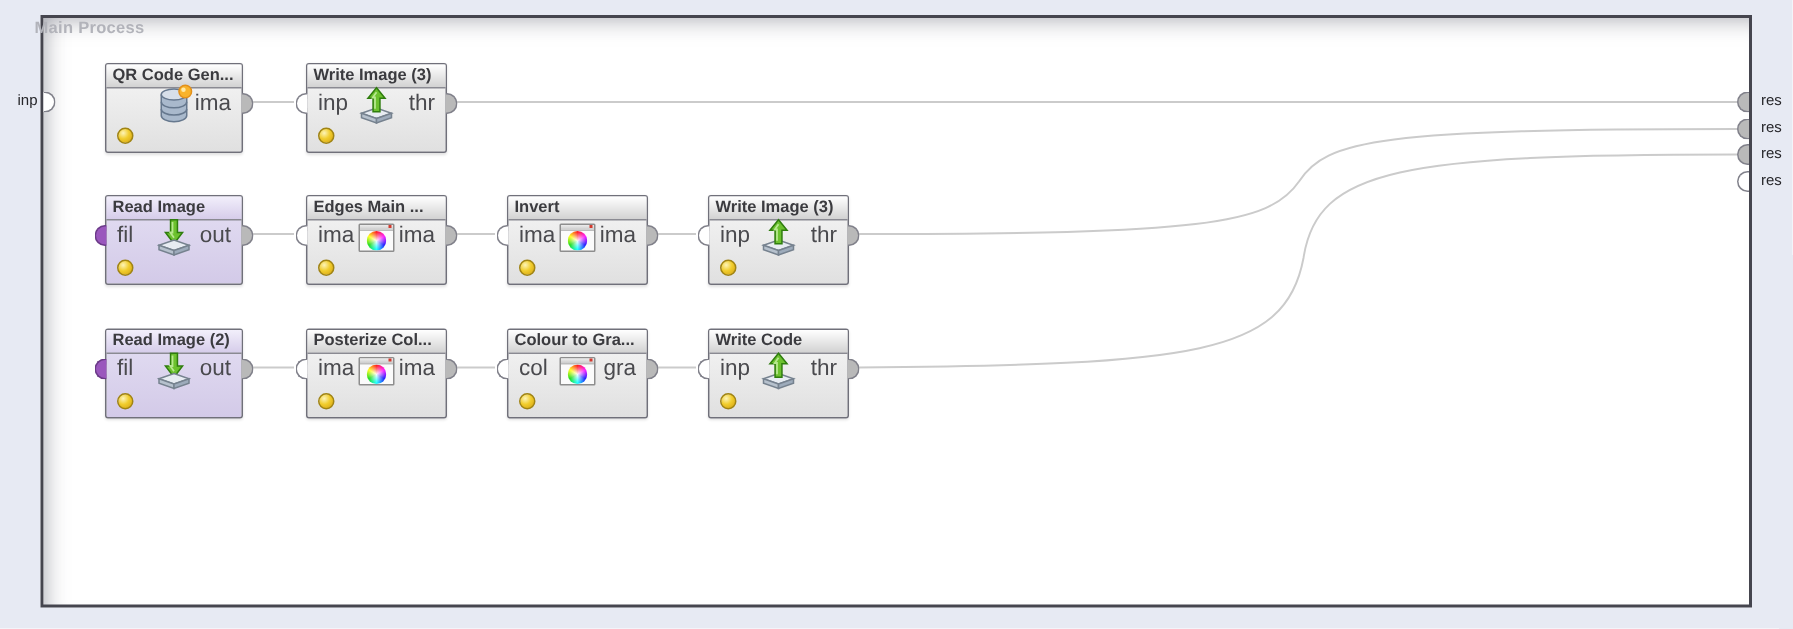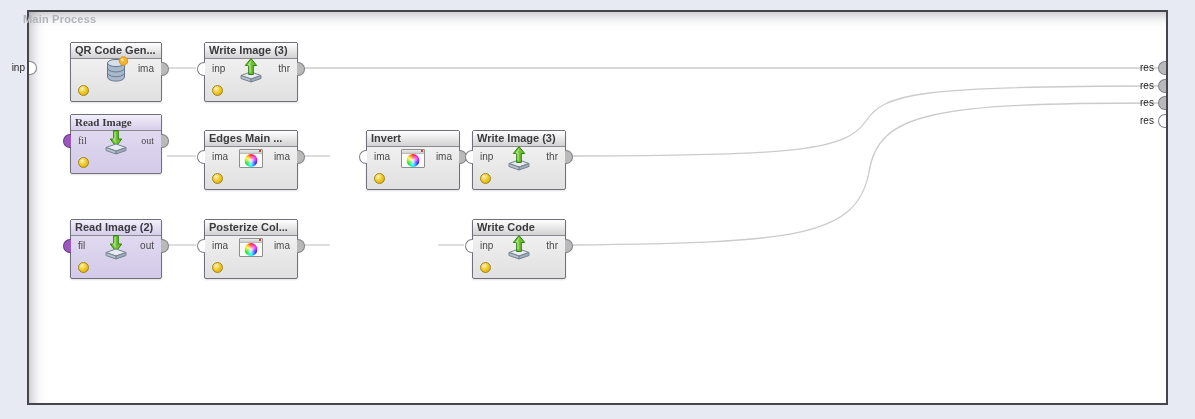--- a/index.html
+++ b/index.html
@@ -34,21 +34,21 @@
     position:absolute;left:0;right:0;top:0;height:15px;
     background:linear-gradient(#ffffff,#d2d2d2);
     border-bottom:1px solid #8a8a92;
     font-size:11px;font-weight:bold;color:#3b3b3f;
     line-height:15px;padding-left:4px;
     white-space:nowrap;overflow:hidden;
   }
   .op.purple{background:linear-gradient(#e4dff3,#d3cae8);}
   .op.purple .title{background:linear-gradient(#f2effb,#d6cdea);}
   .port-label{
-    position:absolute;top:21px;font-size:10px;color:#4a4a4e;line-height:10px;
+    position:absolute;top:21px;font-size:15px;color:#4a4a4e;line-height:10px;
   }
   .port-label.in{left:7px;}
   .port-label.out{right:7px;}
   .hport{
     position:absolute;width:8px;height:14px;top:19px;box-sizing:border-box;
     background:#fff;border:1px solid #80808a;
   }
   .hport.in{left:-8px;border-right:none;border-radius:8px 0 0 8px;}
   .hport.out{right:-8px;border-left:none;border-radius:0 8px 8px 0;background:#b9b9b9;}
   .hport.purple-port{background:#9a57bd;border-color:#6b3a88;}
@@ -81,21 +81,21 @@
   
   .fport{
     position:absolute;width:8px;height:14px;box-sizing:border-box;
     background:#fff;border:1px solid #80808a;
   }
   .fport.left{border-left:none;border-radius:0 8px 8px 0;}
   .fport.right{border-right:none;border-radius:8px 0 0 8px;}
   .fport.connected{background:#b9b9b9;}
   .fport-label{position:absolute;font-size:10px;color:#26262a;line-height:12px;}
   .fport-label.inp{left:2px;width:23px;text-align:right;}
-  .fport-label.res{left:1140px;}
+  .fport-label.res{left:1174px;}
 </style>
 </head>
 <body>
 
 <div class="canvas">
 
   <div class="frame"></div>
   <div class="frame-label">Main Process</div>
 
   <svg class="wires" width="1195" height="419" viewBox="0 0 1195 419">
@@ -150,21 +150,21 @@
         <path d="M12 17.5 V10 H10.5 L13 6.5" fill="none" stroke="#b7e88f" stroke-width="1.2"></path>
       </svg>
     </span>
     <span class="port-label in">inp</span>
     <span class="hport in"></span>
     <span class="port-label out">thr</span>
     <span class="hport out"></span>
     <span class="status-light"></span>
   </div>
 
-  <div class="op purple" style="left:70px;top:114px;width:90px;font-family:Liberation Serif, serif;">
+  <div class="op purple" style="left:70px;top:130px;width:90px;">
     <div class="title">Read Image</div>
     <span class="icon svg-icon">
       <svg width="26" height="29" viewBox="0 0 26 29">
         <path d="M10.7 3.5 H15.3 V12 H18.7 L13 19.5 L7.3 12 H10.7 Z" fill="#6cc12e" stroke="#2f7d0e"></path>
         <path d="M12 5 V12 H10.5 L13 15.5" fill="none" stroke="#b7e88f" stroke-width="1.2"></path>
         <polygon points="3,20.5 13,17 23,20.5 13,24" fill="#e7ecf2" stroke="#76828f"></polygon>
         <polygon points="3,20.5 3,23.5 13,27 13,24" fill="#b6c1cd" stroke="#76828f"></polygon>
         <polygon points="23,20.5 23,23.5 13,27 13,24" fill="#9dabbb" stroke="#76828f"></polygon>
       </svg>
     </span>
@@ -182,21 +182,21 @@
         <span class="dot"></span>
         <span class="wheel"></span>
     </span>
     <span class="port-label in">ima</span>
     <span class="hport in"></span>
     <span class="port-label out">ima</span>
     <span class="hport out"></span>
     <span class="status-light"></span>
   </div>
 
-  <div class="op" style="left:338px;top:130px;margin-left:28px;">
+  <div class="op" style="left:338px;top:130px;">
     <div class="title">Invert</div>
     <span class="icon winicon">
       <span class="bar"></span>
         <span class="dot"></span>
         <span class="wheel"></span>
     </span>
     <span class="port-label in">ima</span>
     <span class="hport in"></span>
     <span class="port-label out">ima</span>
     <span class="hport out"></span>
@@ -246,20 +246,33 @@
         <span class="dot"></span>
         <span class="wheel"></span>
     </span>
     <span class="port-label in">ima</span>
     <span class="hport in"></span>
     <span class="port-label out">ima</span>
     <span class="hport out"></span>
     <span class="status-light"></span>
   </div>
 
+  <div class="op" style="left:338px;top:219px;">
+    <div class="title">Colour to Gra...</div>
+    <span class="icon winicon">
+      <span class="bar"></span>
+        <span class="dot"></span>
+        <span class="wheel"></span>
+    </span>
+    <span class="port-label in">col</span>
+    <span class="hport in"></span>
+    <span class="port-label out">gra</span>
+    <span class="hport out"></span>
+    <span class="status-light"></span>
+  </div>
 
   <div class="op" style="left:472px;top:219px;">
     <div class="title">Write Code</div>
     <span class="icon svg-icon">
       <svg width="26" height="29" viewBox="0 0 26 29">
         <polygon points="3,20.5 13,17 23,20.5 13,24" fill="#e7ecf2" stroke="#76828f"></polygon>
         <polygon points="3,20.5 3,23.5 13,27 13,24" fill="#b6c1cd" stroke="#76828f"></polygon>
         <polygon points="23,20.5 23,23.5 13,27 13,24" fill="#9dabbb" stroke="#76828f"></polygon>
         <path d="M10.7 19.5 V10.5 H7.3 L13 3.5 L18.7 10.5 H15.3 V19.5 Z" fill="#6cc12e" stroke="#2f7d0e"></path>
         <path d="M12 17.5 V10 H10.5 L13 6.5" fill="none" stroke="#b7e88f" stroke-width="1.2"></path>

